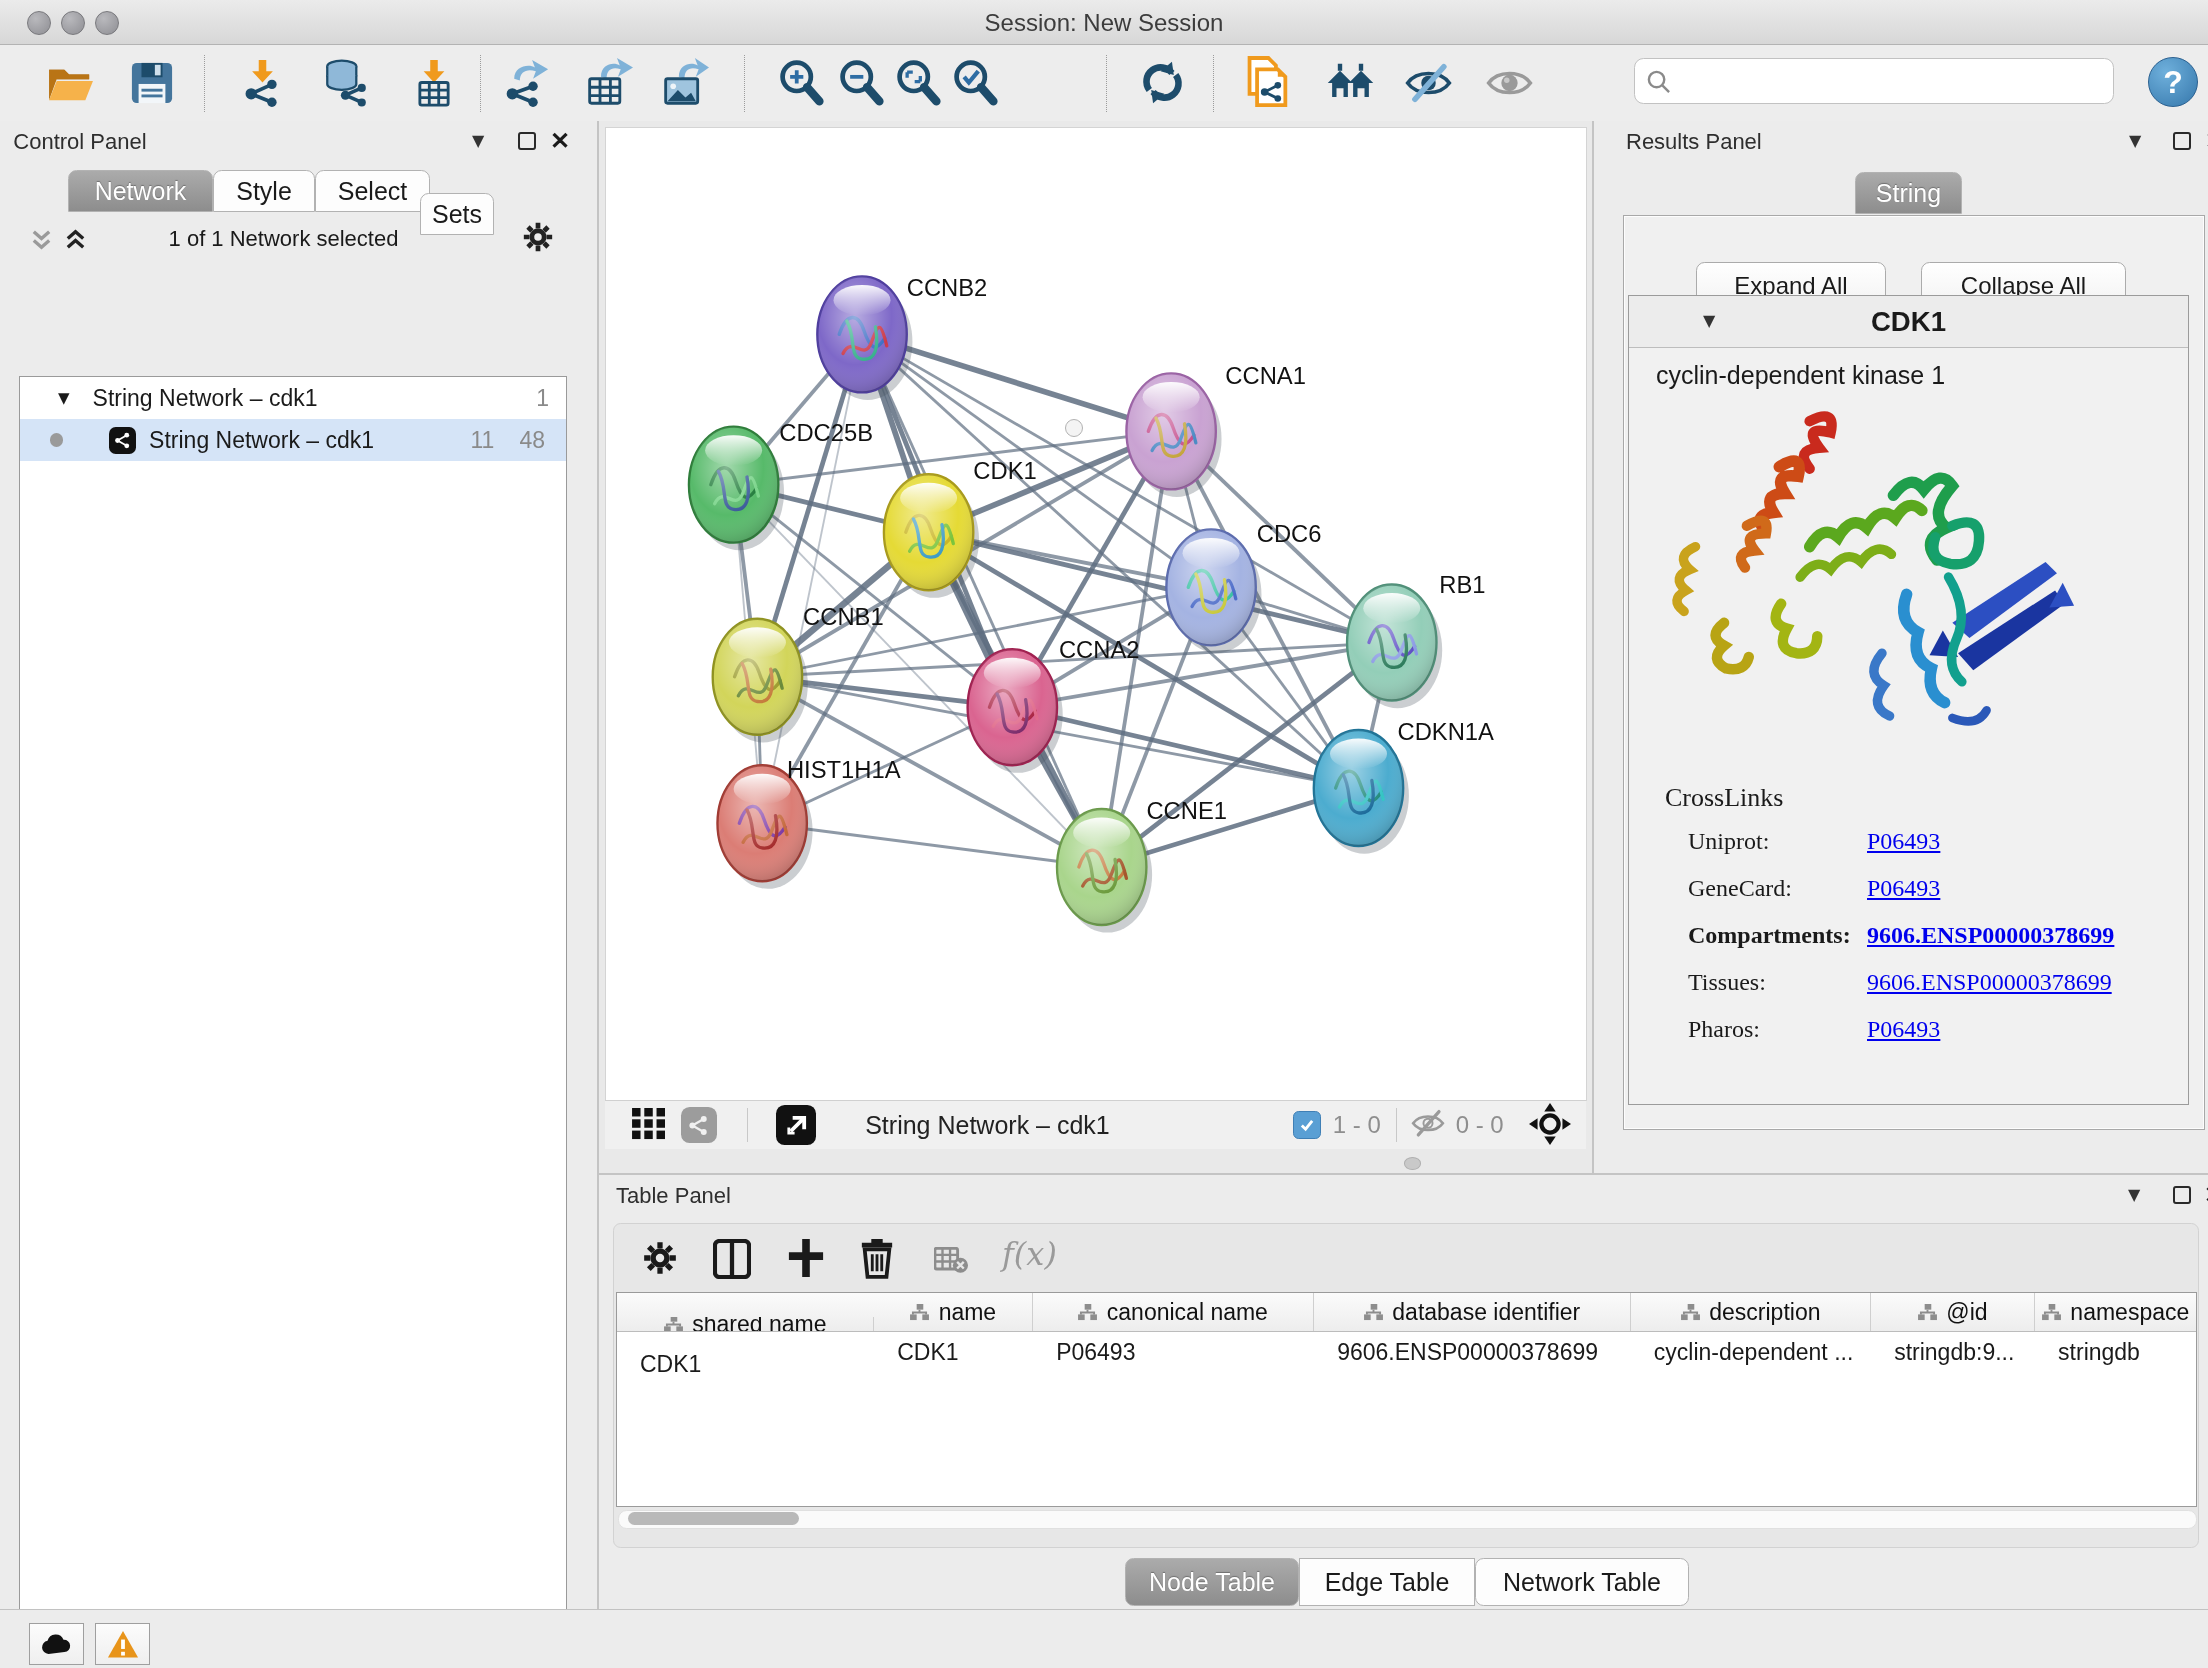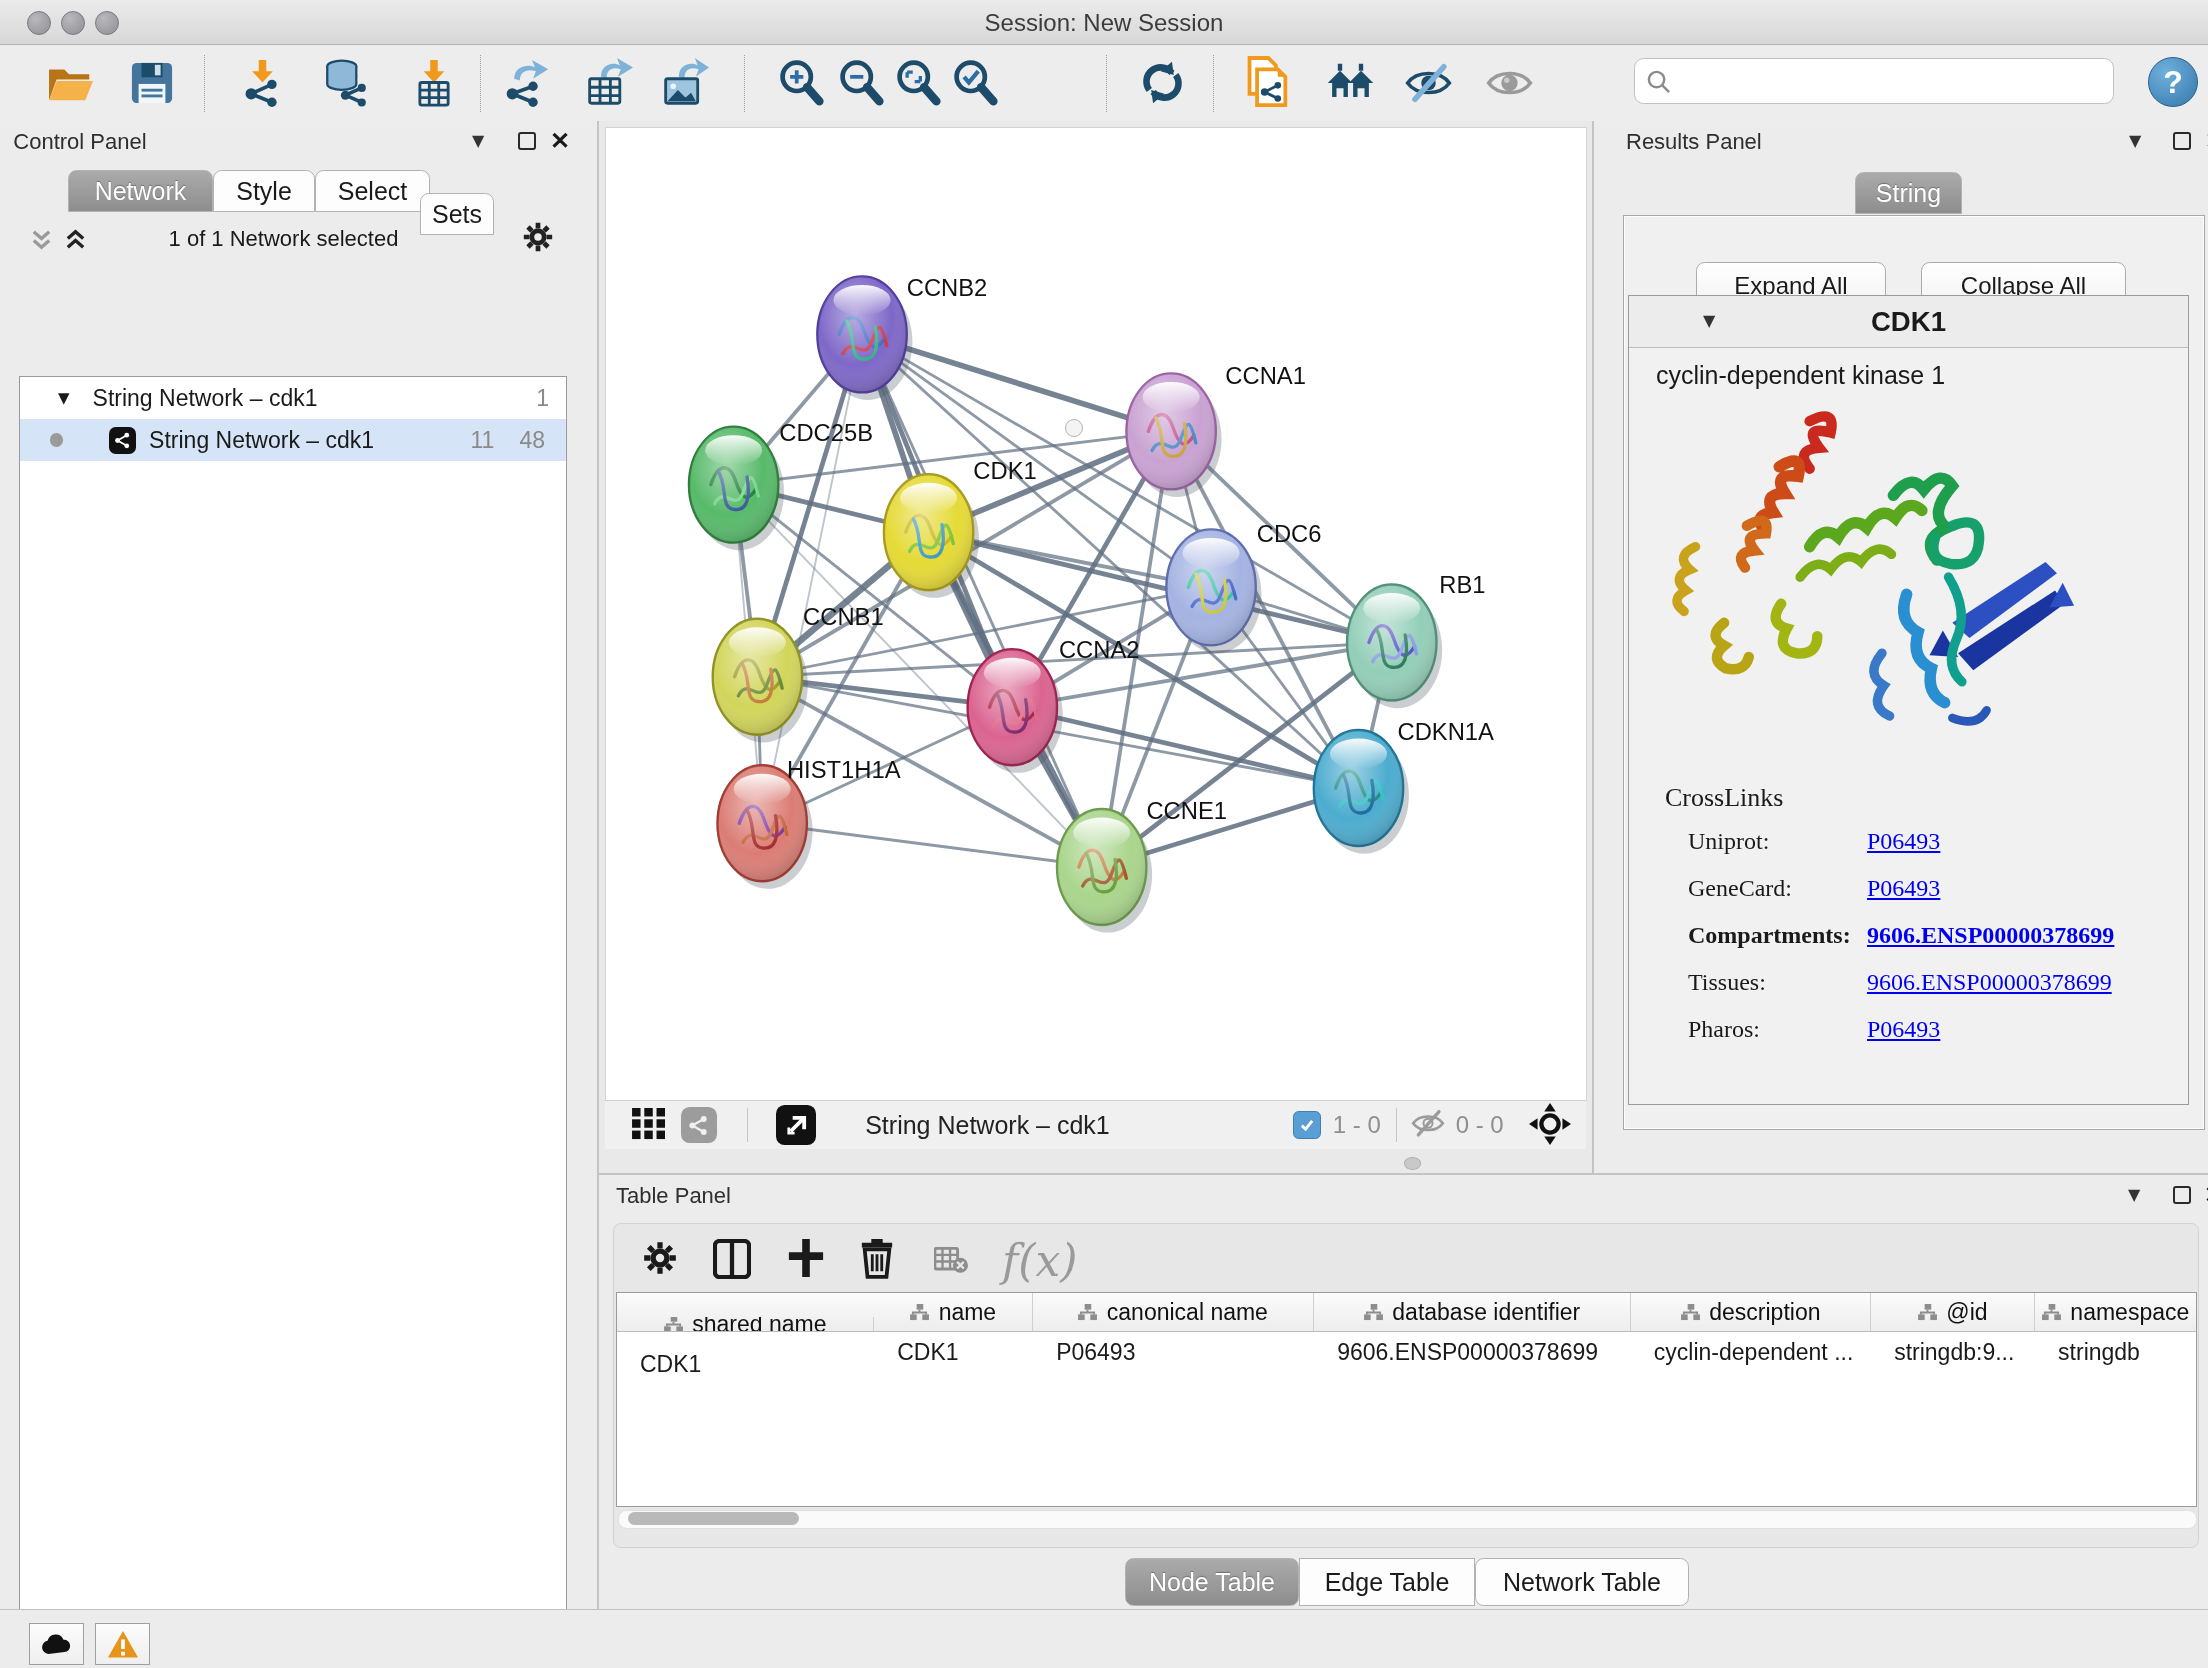--- a/index.html
+++ b/index.html
@@ -658,21 +658,21 @@
       </svg>
   </div>
   <div class="abs" style="left:320px;top:23px;">
     <svg width="34" height="27" viewBox="0 0 36 28">
         <rect x="1" y="1" width="24" height="22" rx="2" fill="none" stroke="#8d8d8d" stroke-width="3"></rect>
         <path d="M1 8 h24 M1 15 h24 M9 1 v22 M17 1 v22" stroke="#8d8d8d" stroke-width="2.5"></path>
         <circle cx="28" cy="19" r="8" fill="#8d8d8d"></circle>
         <path d="M24.5 15.5 l7 7 M31.5 15.5 l-7 7" stroke="#e7e7e7" stroke-width="2.5"></path>
       </svg>
   </div>
-  <div class="abs" style="left:388px;top:11.4px;font-size:44px;color:#9a9a9a;font-style:italic;font-family:'DejaVu Serif',serif;">f(x)</div>
+  <div class="abs" style="left:388px;top:11.4px;font-size:32px;color:#9a9a9a;font-style:italic;font-family:'DejaVu Serif',serif;">f(x)</div>
 </div>
 <div class="abs tbl">
   <div class="tbl-head">
     <div class="th c0">
         <svg width="19" height="17" viewBox="0 0 20 18">
           <g fill="#8d8d8d">
             <rect x="7" y="0" width="7" height="6"></rect>
             <rect x="0" y="11" width="7" height="6"></rect>
             <rect x="13" y="11" width="7" height="6"></rect>
             <path d="M10 6 v3 M3 11 v-2 h14 v2" stroke="#8d8d8d" stroke-width="2" fill="none"></path>

